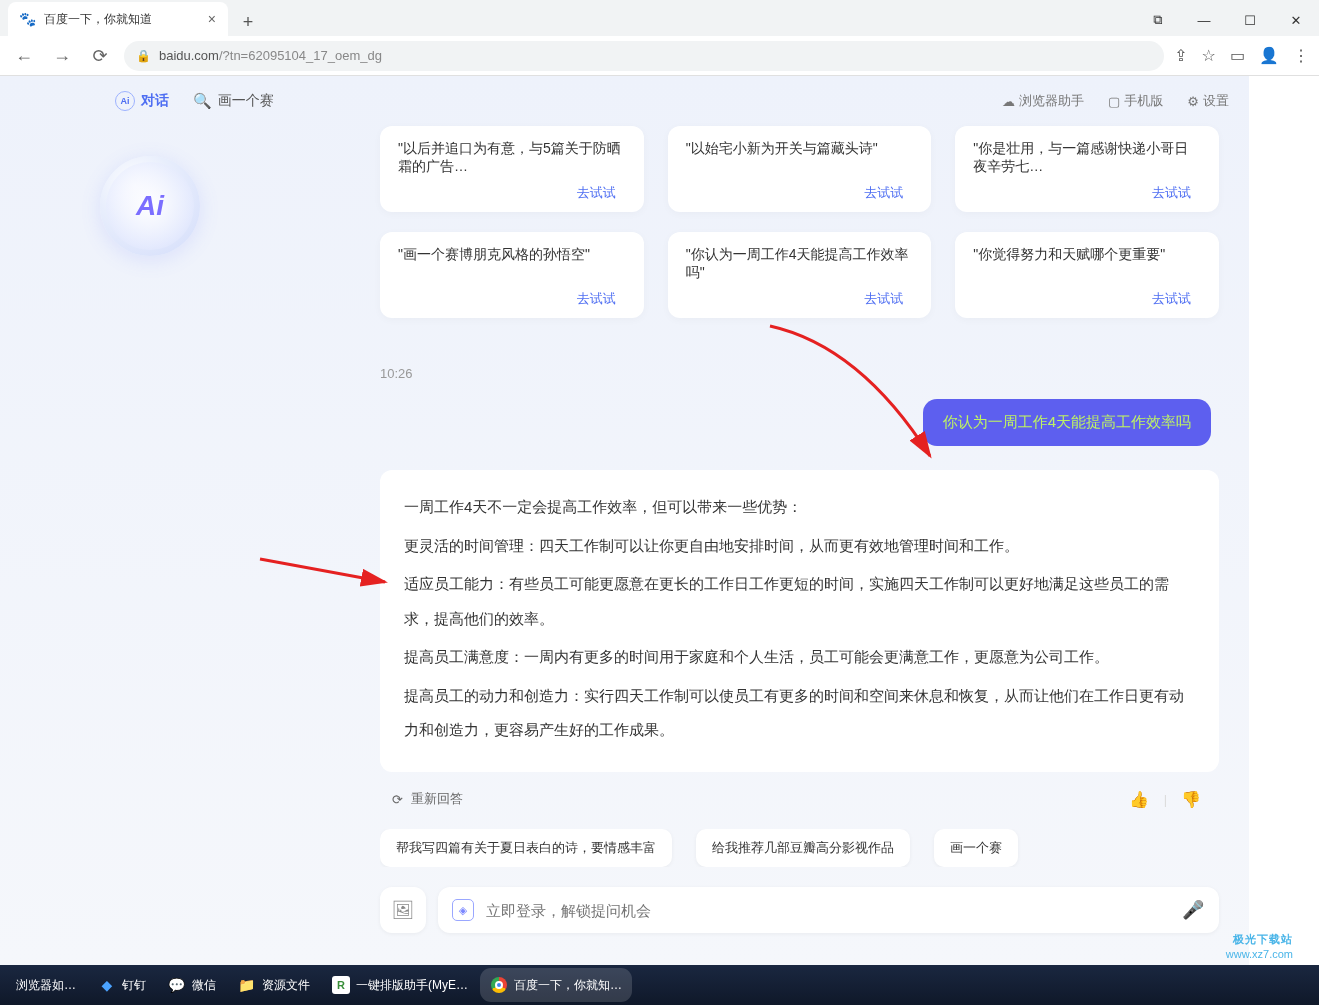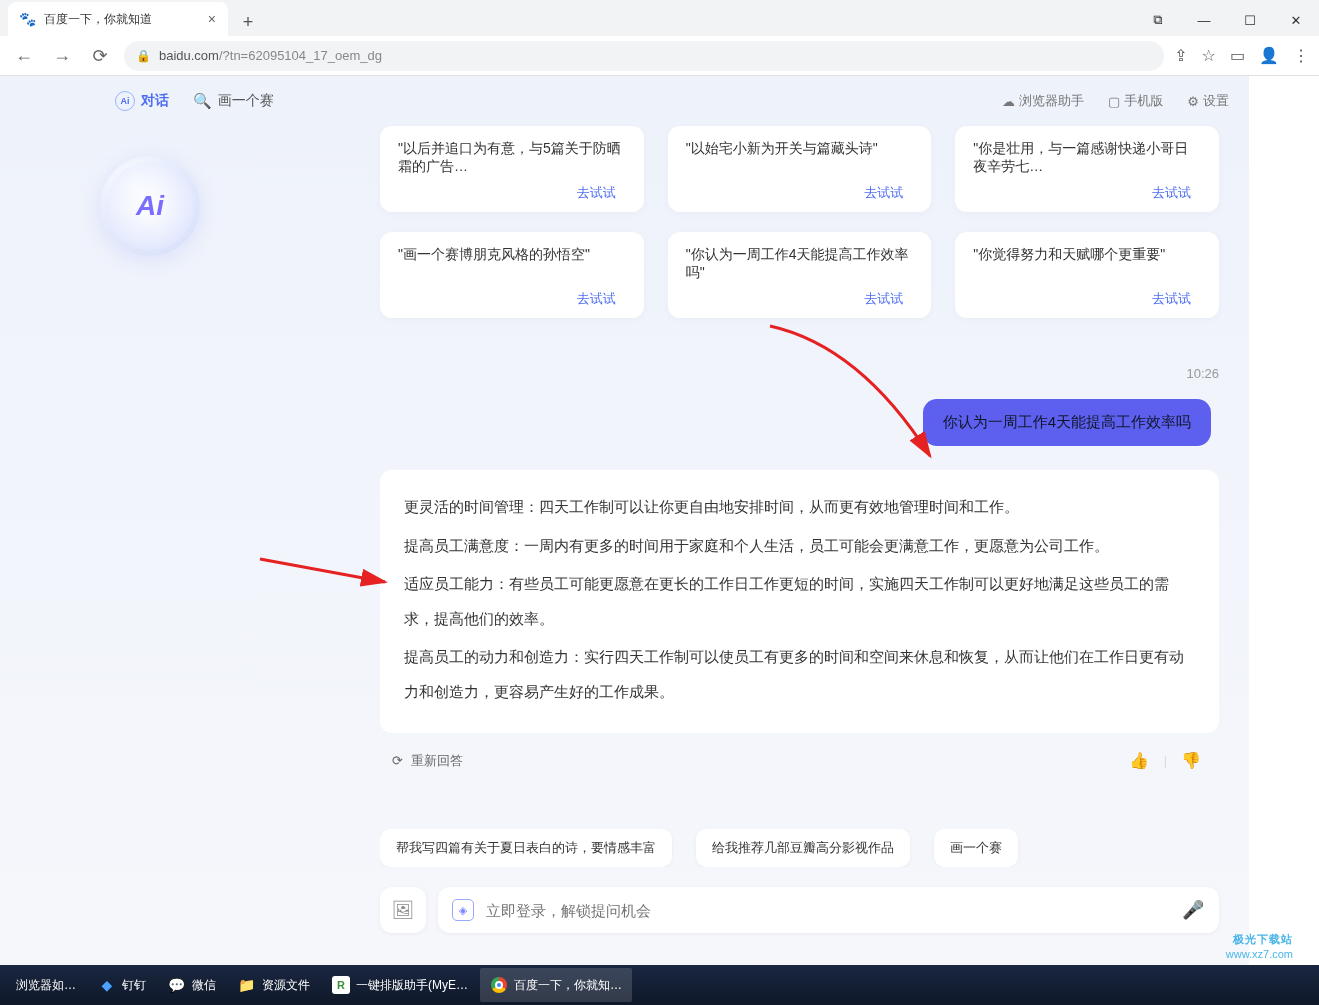--- a/index.html
+++ b/index.html
@@ -43,23 +43,23 @@
 .ai-avatar::after { content:''; position:absolute; inset:6px; border-radius:50%; background: radial-gradient(circle at 50% 50%, rgba(255,255,255,0.9), rgba(200,210,255,0.3)); }
 .ai-avatar .inner { position:relative; z-index:1; }
 
 .main-col { flex:1; display:flex; flex-direction:column; }
 
 
 .cards-row { display:flex; gap:24px; margin-bottom:20px; }
 .card { flex:1; background:#fff; border-radius:12px; padding:14px 18px 36px 18px; font-size:14px; color:#333; position:relative; min-height:80px; box-shadow: 0 2px 8px rgba(0,0,0,0.03); }
 .card .try { position:absolute; right:28px; bottom:10px; color:#4e6ef2; font-size:13px; }
 
-.timestamp { text-align:right; color:#999; font-size:13px; margin: 28px 0 18px; }
-
-.user-bubble { align-self:flex-end; background:#5d5fef; color:#0f172a; padding:14px 20px; border-radius:14px; font-size:15px; margin-bottom:24px; max-width:640px; margin-right:8px; }
+.timestamp { text-align:left; color:#999; font-size:13px; margin: 28px 0 18px; }
+
+.user-bubble { align-self:flex-end; background:#5d5fef; color:#bef264; padding:14px 20px; border-radius:14px; font-size:15px; margin-bottom:24px; max-width:640px; margin-right:8px; }
 
 .ai-response { background:#fff; border-radius:12px; padding:20px 24px; font-size:15px; line-height:2.3; color:#333; margin-bottom:12px; }
 .ai-response p { margin-bottom: 4px; }
 
 .regen-row { display:flex; align-items:center; padding:6px 12px; color:#666; font-size:13px; gap:8px; }
 .regen-row .spacer { flex:1; }
 .thumb { color:#aaa; font-size:16px; padding:0 6px; }
 
 
 .chips { position:absolute; left:380px; right:100px; bottom:98px; display:flex; gap:24px; overflow:hidden; }
@@ -73,21 +73,21 @@
 .input-box input { border:none; outline:none; flex:1; font-size:15px; color:#888; background:transparent; }
 .mic { color:#bbb; font-size:18px; }
 
 
 .arrow { position:absolute; pointer-events:none; }
 .arrow svg { overflow:visible; }
 
 
 .taskbar { position:absolute; left:0; right:0; bottom:0; height:40px; background: linear-gradient(180deg, #1a2740, #0f1829); display:flex; align-items:center; padding:0 6px; gap:2px; }
 .task-item { height:34px; display:flex; align-items:center; gap:6px; padding:0 10px; color:#fff; font-size:12px; border-radius:2px; }
-.task-item.active { background: rgba(255,255,255,0.15); }
+.task-item.active { background: rgba(255,255,255,0.15); border-radius: 11px; }
 .task-icon { width:18px; height:18px; display:flex; align-items:center; justify-content:center; font-size:14px; }
 .ding { color:#4ba3ff; }
 .wechat { color:#2dc260; }
 .folder { color:#ffcb4f; }
 .rz { background:#fff; color:#3a8f3a; border-radius:3px; font-weight:bold; font-size:11px; width:18px; height:18px; }
 .chrome-ico { background: conic-gradient(#ea4335 0 120deg, #fbbc05 120deg 240deg, #34a853 240deg 360deg); border-radius:50%; width:16px; height:16px; position:relative; }
 .chrome-ico::after { content:''; position:absolute; inset:4px; background:#4285f4; border-radius:50%; border:2px solid #fff; }
 
 
 .watermark { position:absolute; right:26px; bottom:44px; font-size:11px; color:#4ab5e8; text-align:right; line-height:1.3; pointer-events:none; }
@@ -199,23 +199,24 @@
           <span>"你觉得努力和天赋哪个更重要"</span>
           <span class="try">去试试</span>
         </div>
       </div>
 
       <div class="timestamp">10:26</div>
 
       <div class="user-bubble">你认为一周工作4天能提高工作效率吗</div>
 
       <div class="ai-response">
+        <p>一周工作4天不一定会提高工作效率，但可以带来一些优势：</p>
         <p>更灵活的时间管理：四天工作制可以让你更自由地安排时间，从而更有效地管理时间和工作。</p>
+        <p>适应员工能力：有些员工可能更愿意在更长的工作日工作更短的时间，实施四天工作制可以更好地满足这些员工的需求，提高他们的效率。</p>
         <p>提高员工满意度：一周内有更多的时间用于家庭和个人生活，员工可能会更满意工作，更愿意为公司工作。</p>
-        <p>适应员工能力：有些员工可能更愿意在更长的工作日工作更短的时间，实施四天工作制可以更好地满足这些员工的需求，提高他们的效率。</p>
         <p>提高员工的动力和创造力：实行四天工作制可以使员工有更多的时间和空间来休息和恢复，从而让他们在工作日更有动力和创造力，更容易产生好的工作成果。</p>
       </div>
 
       <div class="regen-row">
         <span>⟳</span>
         <span>重新回答</span>
         <span class="spacer"></span>
         <span class="thumb">👍</span>
         <span style="color:#ddd">|</span>
         <span class="thumb">👎</span>

